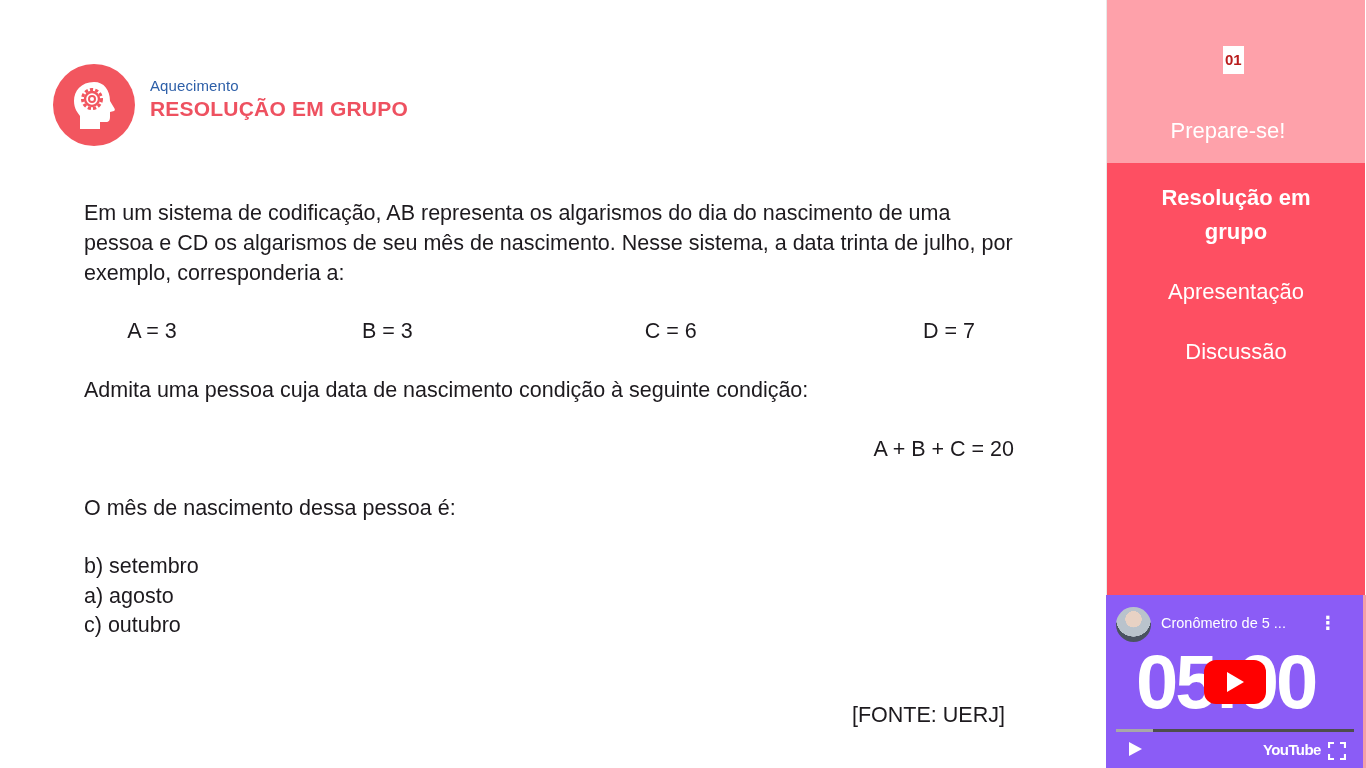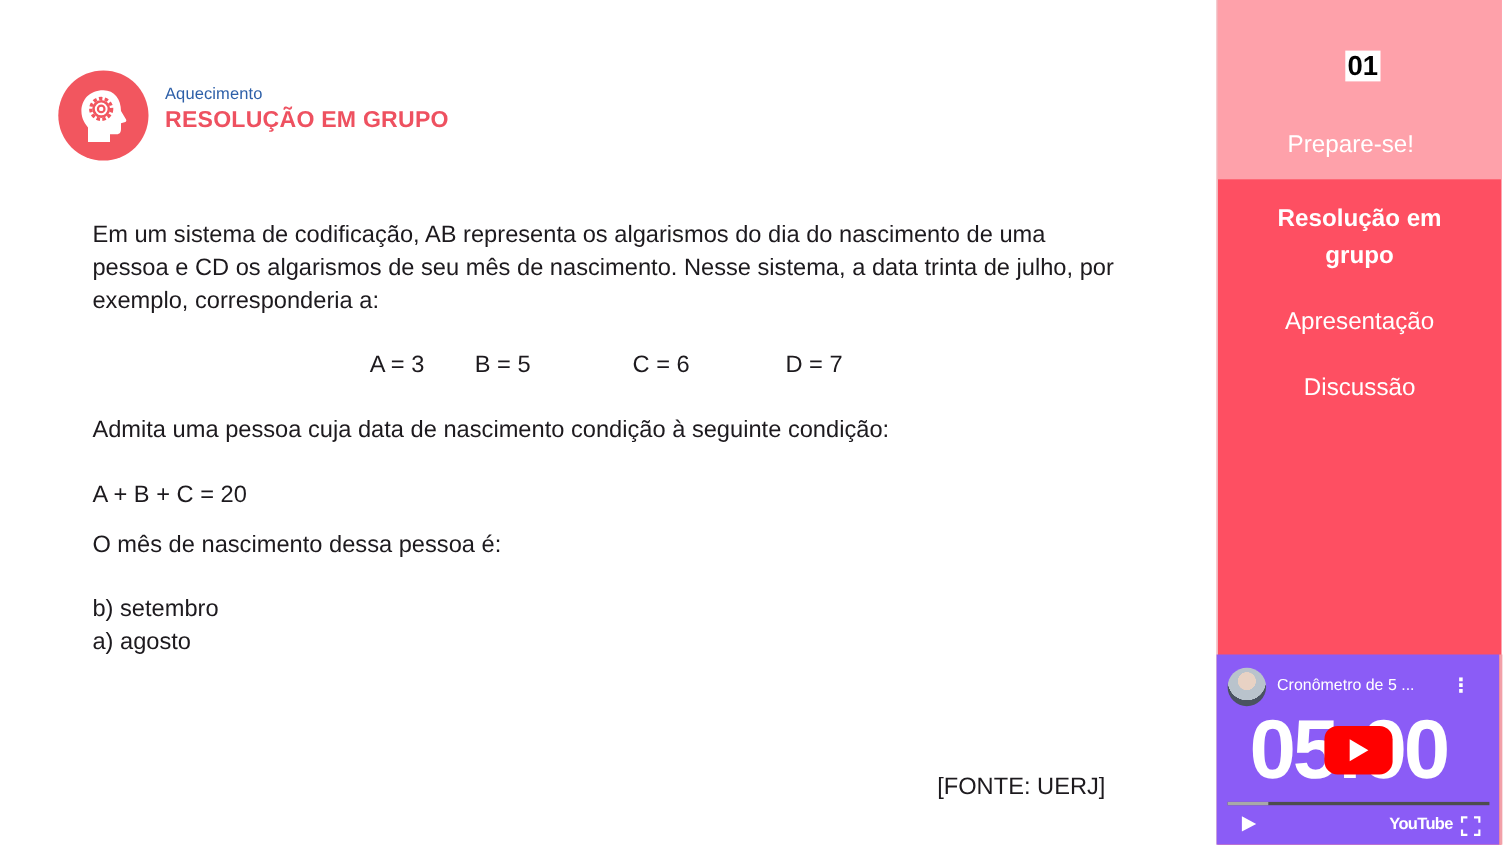--- a/index.html
+++ b/index.html
@@ -12,36 +12,36 @@
     width: 82px; height: 82px; border-radius: 50%;
     background: #f2565f; display: flex; align-items: center; justify-content: center;
   }
   .header-text { margin-left: 15px; margin-top: -12px; }
   .header-sub { font-size: 15px; color: #2d5fa8; letter-spacing: 0.1px; }
   .header-title { font-size: 21px; font-weight: bold; color: #ee5160; margin-top: 3px; letter-spacing: 0.2px; }
 
   
   .content { position: absolute; left: 84px; top: 198px; width: 940px; font-size: 21.5px; line-height: 30px; color: #1d1a1e; }
   .para { margin: 0; }
-  .eq-row { display: flex; justify-content: center; margin-top: 28px; gap: 4px; }
+  .eq-row { display: flex; justify-content: space-between; margin-top: 28px; gap: 4px; }
   .eq-row span { display: inline-block; text-align: center; }
   .eq-row .eq { width: 136px; }
   .p2 { margin-top: 29px; }
-  .eq-center { text-align: left; margin-top: 29px; padding-right: 10px; }
-  .p3 { margin-top: 16px; }
+  .eq-center { text-align: right; margin-top: 29px; padding-right: 10px; }
+  .p3 { margin-top: 29px; }
   .options { margin-top: 29px; list-style: none; }
   .options li { line-height: 29.5px; }
   .source { position: absolute; left: 852px; top: 703px; font-size: 21.5px; color: #1d1a1e; }
 
   
   .sidebar { position: absolute; left: 1106px; top: 0; width: 259px; height: 768px; background: #fe4f62; border-left: 1px solid #e9e9e9; }
   .sb-top { height: 163px; background: #fea1aa; position: relative; }
   .sb-num {
-    position: absolute; left: 116px; top: 46px; background: #ffffff; color: #000000;
-    font-weight: bold; font-size: 25px; line-height: 28px; padding: 0 2px;
+    position: absolute; left: 116px; top: 46px; background: #ffffff; color: #b91c1c;
+    font-weight: bold; font-size: 15px; line-height: 28px; padding: 0 2px;
   }
   .sb-prep { position: absolute; left: 0; right: 16px; top: 118px; text-align: center; color: #ffffff; font-size: 22px; }
   .sb-nav { list-style: none; text-align: center; color: #ffffff; }
   .sb-nav li { font-size: 22px; }
   .sb-nav .active { font-weight: bold; line-height: 34px; padding-top: 18px; width: 200px; margin: 0 auto; }
   .sb-nav .item-2 { margin-top: 30px; }
   .sb-nav .item-3 { margin-top: 34px; }
 
   
   .video { position: absolute; left: 1106px; top: 595px; width: 257px; height: 173px; background: #8b5cf6; overflow: hidden; }
@@ -77,30 +77,31 @@
   <div class="header-text">
     <div class="header-sub">Aquecimento</div>
     <div class="header-title">RESOLUÇÃO EM GRUPO</div>
   </div>
 </div>
 
 <div class="content">
   <p class="para">Em um sistema de codificação, AB representa os algarismos do dia do nascimento de uma pessoa e CD os algarismos de seu mês de nascimento. Nesse sistema, a data trinta de julho, por exemplo, corresponderia a:</p>
   <div class="eq-row">
     <span class="eq">A = 3</span>
-    <span class="eq" style="margin-left:-56px;width:160px">B = 5</span>
+    <span class="eq" style="margin-left:-56px;width:160px">B = 3</span>
     <span class="eq" style="width:120px">C = 6</span>
     <span class="eq" style="width:150px">D = 7</span>
   </div>
   <p class="para p2">Admita uma pessoa cuja data de nascimento condição à seguinte condição:</p>
   <div class="eq-center">A + B + C = 20</div>
   <p class="para p3">O mês de nascimento dessa pessoa é:</p>
   <ul class="options">
     <li>b) setembro</li>
     <li>a) agosto</li>
+    <li>c) outubro</li>
   </ul>
 </div>
 <div class="source">[FONTE: UERJ]</div>
 
 <div class="sidebar">
   <div class="sb-top">
     <span class="sb-num">01</span>
     <div class="sb-prep">Prepare-se!</div>
   </div>
   <ul class="sb-nav">

